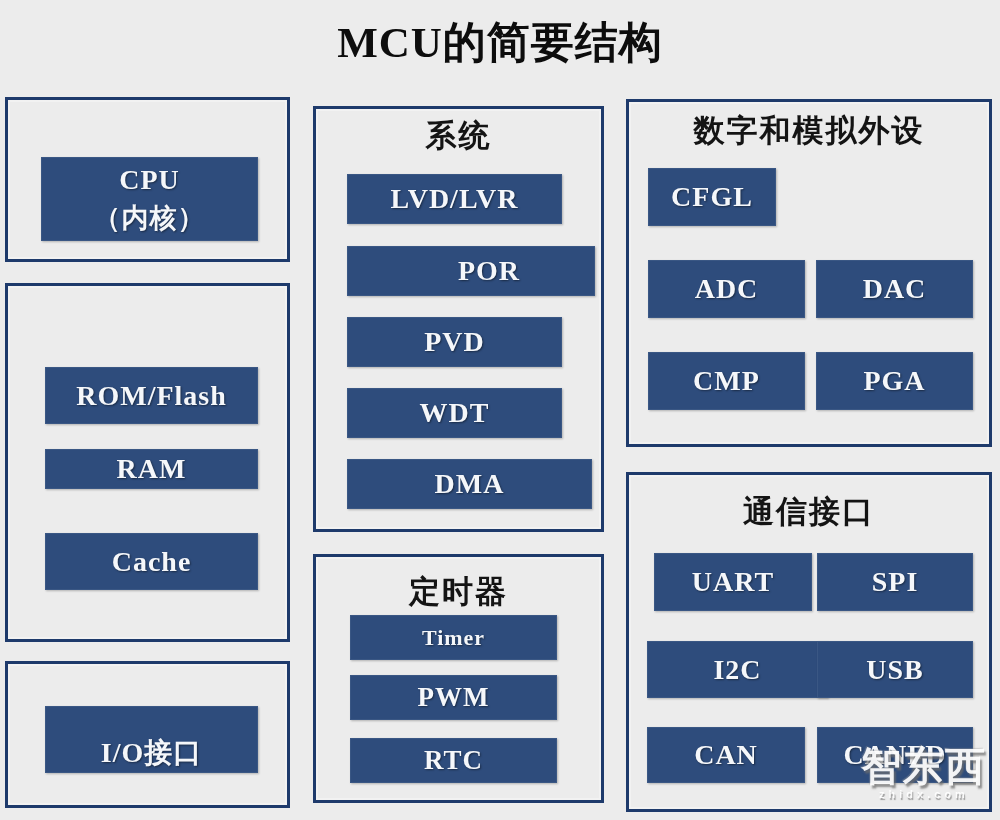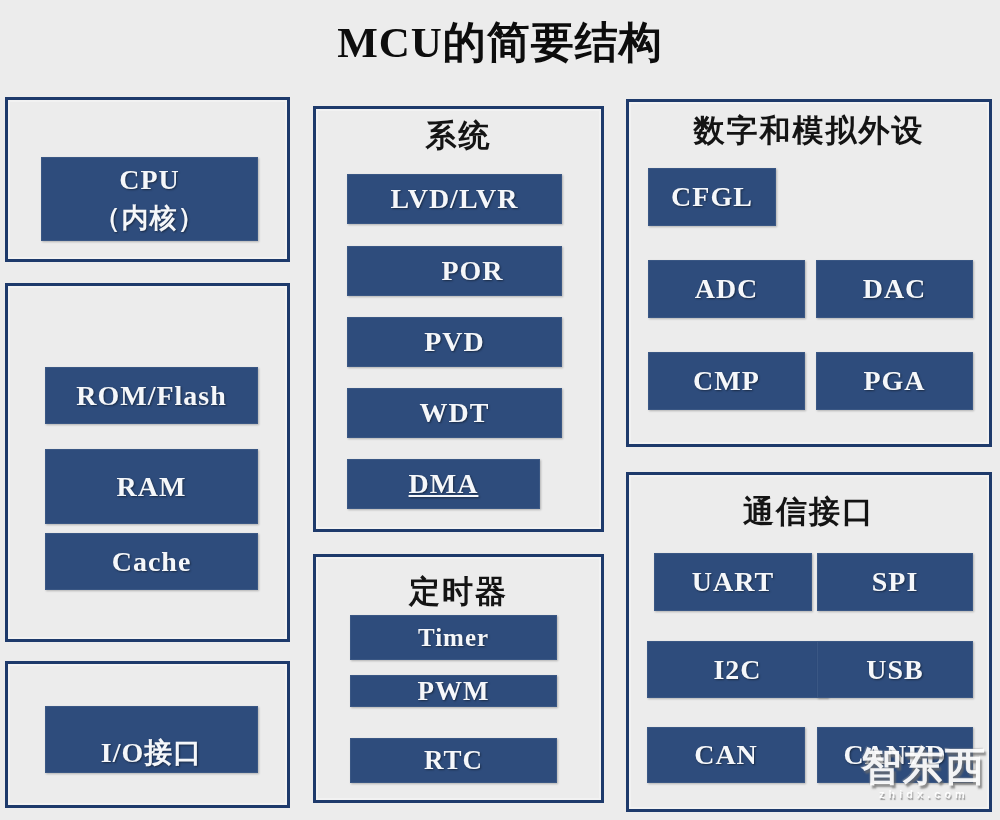--- a/index.html
+++ b/index.html
@@ -74,59 +74,59 @@
     <div class="bluebox" style="left:33px;top:37px;width:217px;height:84px;line-height:38px;margin-top:20px;">
       <span>CPU</span>
       <span class="line2">（内核）</span>
     </div>
   </div>
 
   <div class="container" style="left:5px;top:283px;width:285px;height:359px;">
     <div class="bluebox" style="left:37px;top:81px;width:213px;height:57px;">
         <span>ROM/Flash</span>
       </div>
-    <div class="bluebox" style="left:37px;top:163px;width:213px;height:75px;align-items:center;">
+    <div class="bluebox" style="left:37px;top:163px;width:213px;height:40px;align-items:center;">
         <span>RAM</span>
       </div>
     <div class="bluebox" style="left:37px;top:247px;width:213px;height:57px;">
         <span>Cache</span>
       </div>
   </div>
 
   <div class="container" style="left:5px;top:661px;width:285px;height:147px;">
     <div class="bluebox" style="left:37px;top:42px;width:213px;height:67px;justify-content:flex-end;">
         <span>I/O接口</span>
       </div>
   </div>
 
   <div class="container" style="left:313px;top:106px;width:291px;height:426px;">
     <div class="sec-header" style="top:6px;">系统</div>
     <div class="bluebox" style="left:31px;top:65px;width:215px;height:50px;">
         <span>LVD/LVR</span>
       </div>
-    <div class="bluebox" style="left:31px;top:137px;width:215px;height:50px;padding-left:36px;">
+    <div class="bluebox" style="left:31px;top:137px;width:248px;height:50px;padding-left:36px;">
         <span>POR</span>
       </div>
     <div class="bluebox" style="left:31px;top:208px;width:215px;height:50px;">
         <span>PVD</span>
       </div>
     <div class="bluebox" style="left:31px;top:279px;width:215px;height:50px;">
         <span>WDT</span>
       </div>
-    <div class="bluebox" style="left:31px;top:350px;width:193px;height:50px;text-decoration:underline;">
+    <div class="bluebox" style="left:31px;top:350px;width:245px;height:50px;">
         <span>DMA</span>
       </div>
   </div>
 
   <div class="container" style="left:313px;top:554px;width:291px;height:249px;">
     <div class="sec-header" style="top:14px;">定时器</div>
-    <div class="bluebox" style="left:34px;top:58px;width:207px;height:45px;font-size:25px;">
+    <div class="bluebox" style="left:34px;top:58px;width:207px;height:45px;font-size:22px;">
         <span>Timer</span>
       </div>
-    <div class="bluebox" style="left:34px;top:118px;width:207px;height:32px;font-size:27px;">
+    <div class="bluebox" style="left:34px;top:118px;width:207px;height:45px;font-size:27px;">
         <span>PWM</span>
       </div>
     <div class="bluebox" style="left:34px;top:181px;width:207px;height:45px;font-size:27px;">
         <span>RTC</span>
       </div>
   </div>
 
   <div class="container" style="left:626px;top:99px;width:366px;height:348px;">
     <div class="sec-header" style="top:8px;">数字和模拟外设</div>
     <div class="bluebox" style="left:19px;top:66px;width:128px;height:58px;">

